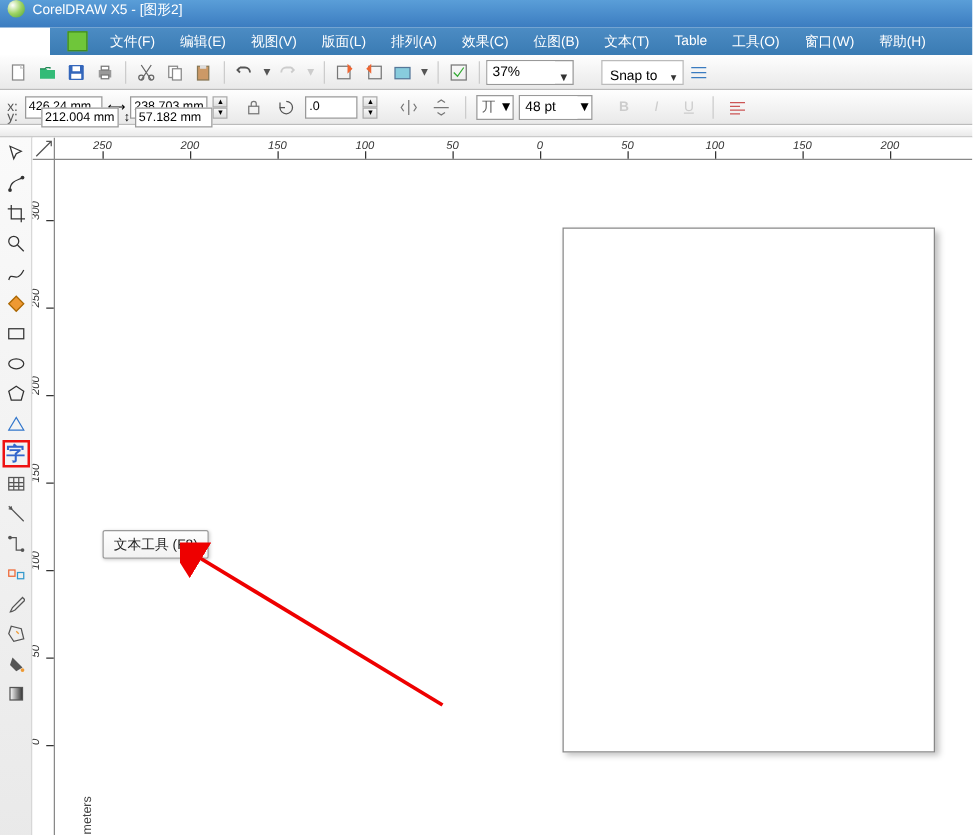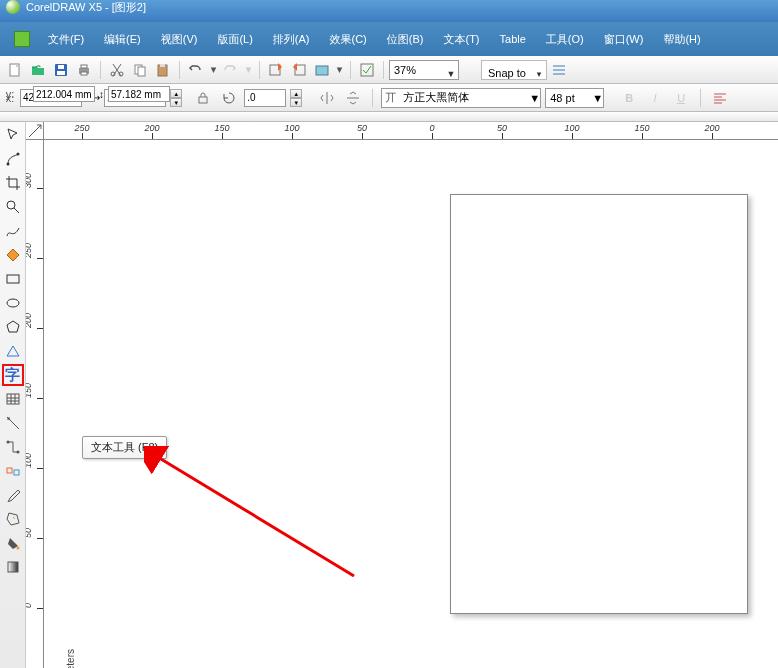--- a/index.html
+++ b/index.html
@@ -1,19 +1,19 @@
 <!DOCTYPE html>
 <html><head>
 <meta charset="utf-8">
 <style>
   * { box-sizing: border-box; margin: 0; padding: 0; font-family: "Microsoft YaHei", Arial, sans-serif; }
   body { font-size: 11px; background: #fff; width: 778px; height: 668px; overflow: hidden; position: relative; }
   .titlebar { background: linear-gradient(#5a9ed8, #3b7cc0); height: 22px; display: flex; align-items: flex-start; padding: 0 6px; color: #fff; }
   .titlebar .ico { width: 14px; height: 14px; background: radial-gradient(circle at 30% 30%, #fff, #9cd362, #4a9f3a); border-radius: 50%; margin-right: 6px; }
-  .menubar { background: linear-gradient(#4c8cc4, #3a7bb3); height: 34px; display: flex; align-items: center; padding: 0 4px; }
+  .menubar { background: linear-gradient(#4c8cc4, #3a7bb3); height: 22px; display: flex; align-items: center; padding: 0 4px; margin-left: 40px; }
   .menubar .mico { width: 16px; height: 16px; background: #6fc63a; display: inline-block; margin-right: 8px; border: 1px solid #3f8a1f; }
   .menubar span { color: #fff; margin: 0 10px; cursor: pointer; }
   .tb { background: linear-gradient(#fefefe, #e9e9e9); height: 28px; border-bottom: 1px solid #bbb; display: flex; align-items: center; padding: 0 4px; gap: 1px; }
   .ibtn { width: 22px; height: 22px; display: inline-flex; align-items: center; justify-content: center; border: 1px solid transparent; border-radius: 2px; cursor: pointer; color: #555; }
   .sep { width: 1px; height: 18px; background: #ccc; margin: 0 4px; }
   .zoomcb { display: flex; align-items: flex-end; border: 1px solid #999; background: #fff; height: 20px; }
   .zoomcb input { border: none; width: 54px; padding: 0 4px; height: 18px; font-size: 11px; }
   .zoomcb .ar { width: 14px; font-size: 9px; text-align: center; color: #333; }
   .pb { background: linear-gradient(#fefefe, #e9e9e9); height: 28px; border-bottom: 1px solid #bbb; display: flex; align-items: center; padding: 0 4px; gap: 4px; }
   .clbl { color: #555; width: 12px; text-align: center; }
@@ -204,21 +204,20 @@
       </svg>
     </span>
   <span class="ibtn">
       <svg width="14" height="14">
         <path d="M1 7h12M4 3l3-2 3 2M4 11l3 2 3-2" fill="none" stroke="#777"></path>
       </svg>
     </span>
   <div class="sep"></div>
   <div class="fontcb">
     <span style="padding:0 3px;color:#555">丌</span>
-    <input value="方正大黑简体" style="">
     <span class="ar">▼</span>
   </div>
   <div class="fontcb">
     <input style="width: 46px;" value="48 pt">
     <span class="ar">▼</span>
   </div>
   <div style="width:6px"></div>
   <span class="ibtn neut">
       <b>B</b>
     </span>

